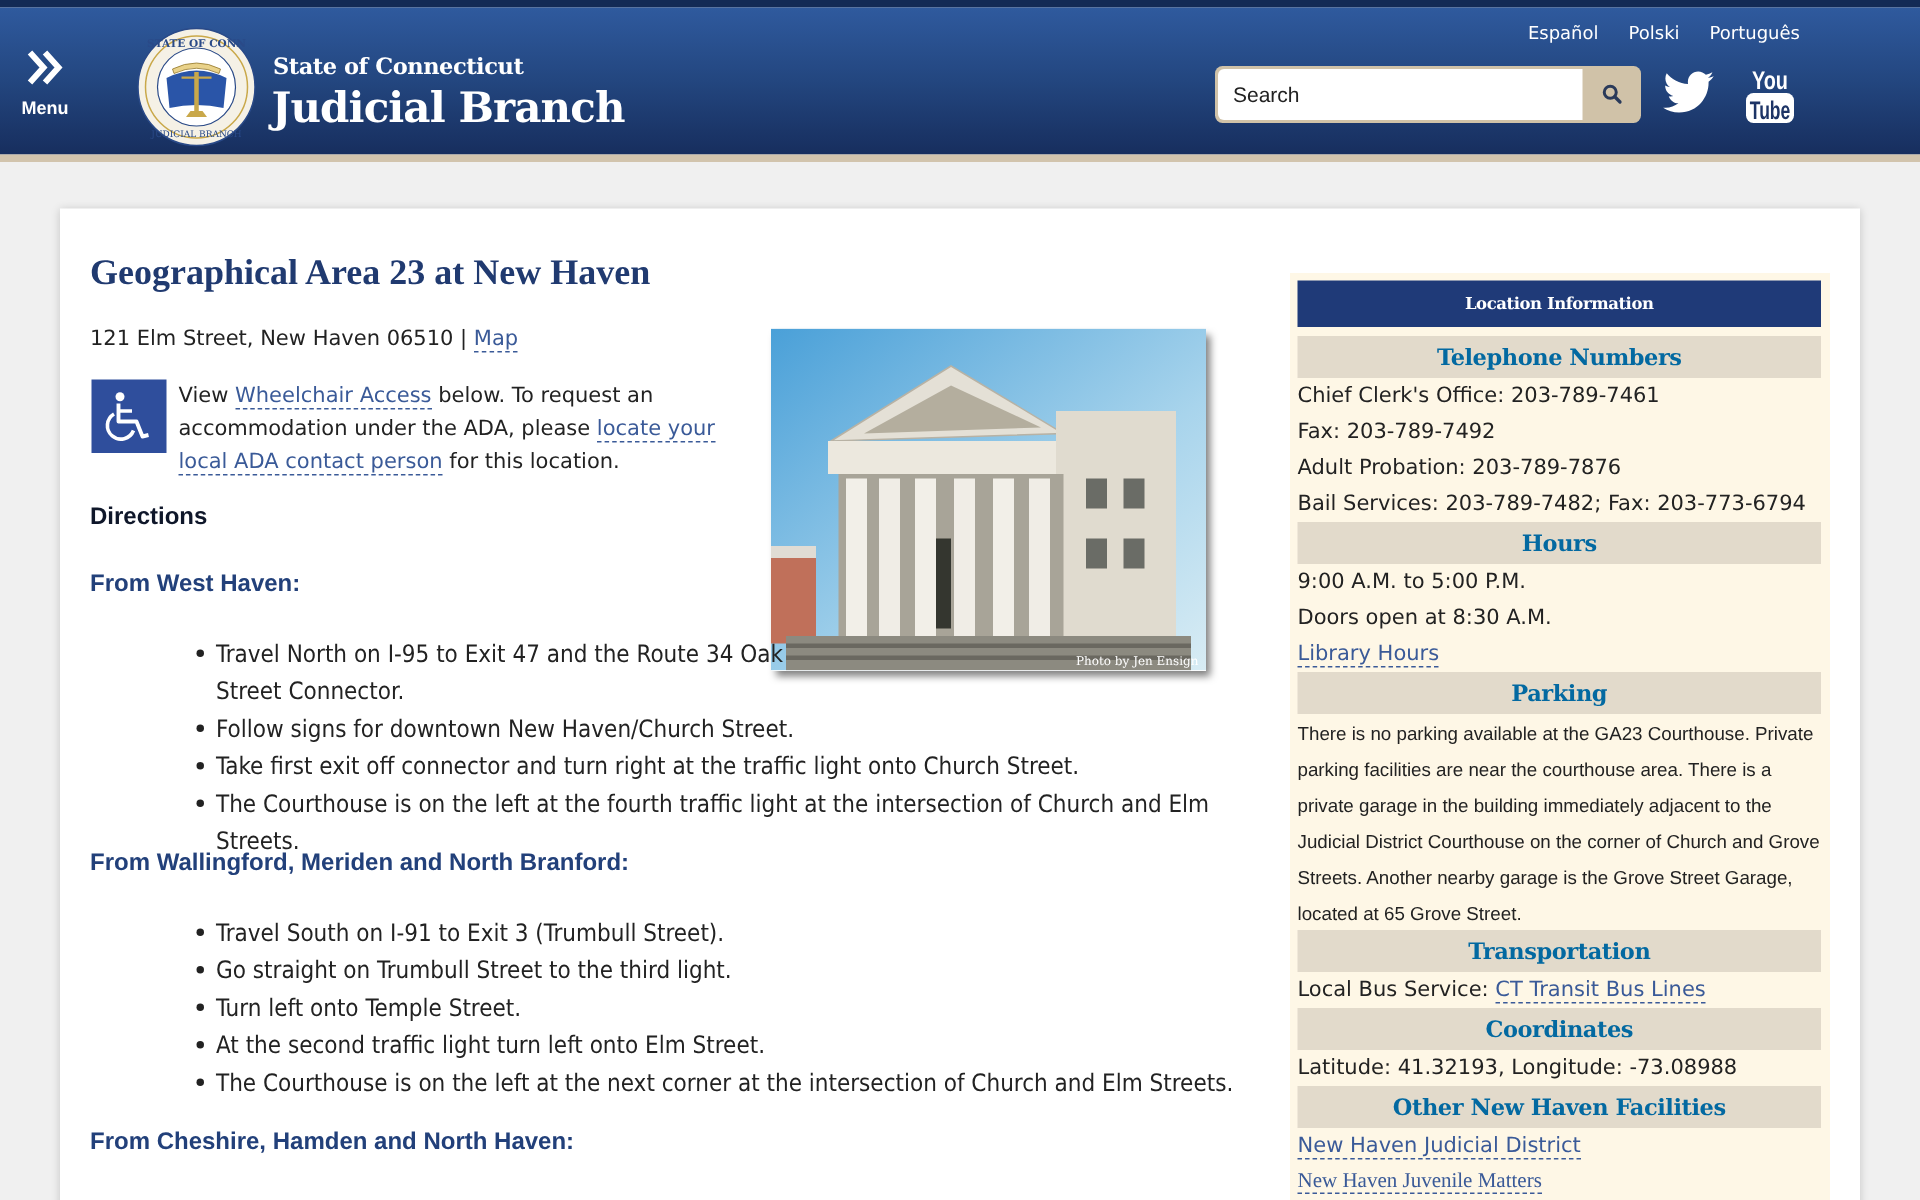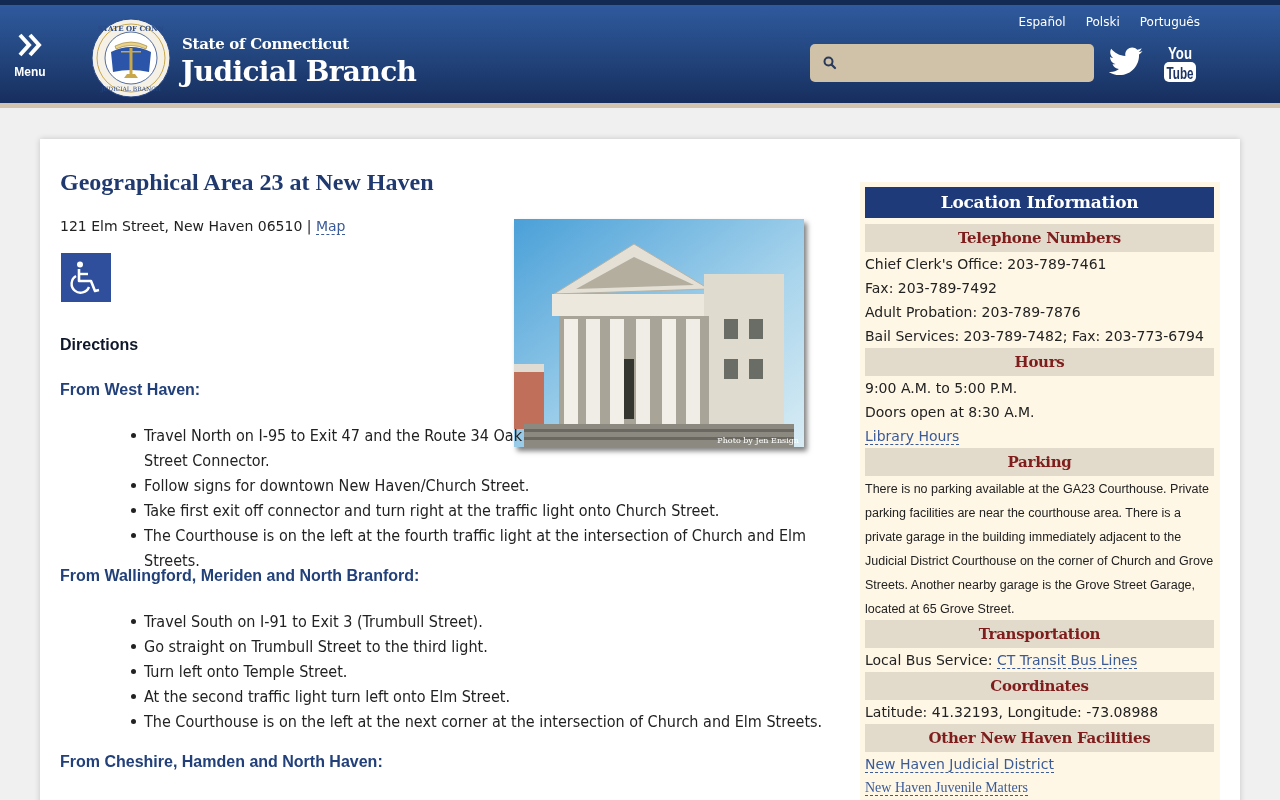--- a/index.html
+++ b/index.html
@@ -47,22 +47,22 @@
   .directions-h { position: absolute; left: 20px; top: 197px; font-family: "Liberation Sans", sans-serif; font-weight: bold; font-size: 16px; color: #0f172a; }
 
   .from-h { position: absolute; left: 20px; font-family: "Liberation Sans", sans-serif; font-weight: bold; font-size: 16px; color: #22407a; }
 
   ul.steps { position: absolute; left: 60px; list-style: none; font-family: "DejaVu Sans Condensed", "DejaVu Sans", sans-serif; font-size: 16px; color: #222; margin-left: 44px; }
   ul.steps li { position: relative; line-height: 25px; font-stretch: condensed; }
   ul.steps li::before { content: ""; position: absolute; left: -13px; top: 10px; width: 5px; height: 5px; border-radius: 50%; background: #222; }
 
   
   .sidebar { position: absolute; left: 820px; top: 43px; width: 360px; height: 700px; background: #fef7e6; }
-  .sb-title { position: absolute; left: 5px; top: 5px; width: 349px; height: 31px; background: #1f3a78; color: #fff; text-align: center; font-family: "DejaVu Serif", serif; font-weight: bold; font-size: 17px; line-height: 31px; letter-spacing: -0.3px; }
-  .sb-head { position: absolute; left: 5px; width: 349px; height: 28px; background: #e2dacb; color: #7f1d1d; text-align: center; font-family: "DejaVu Serif", serif; font-weight: bold; font-size: 15px; line-height: 28px; letter-spacing: -0.3px; }
+  .sb-title { position: absolute; left: 5px; top: 5px; width: 349px; height: 31px; background: #1f3a78; color: #fff; text-align: center; font-family: "DejaVu Serif", serif; font-weight: bold; font-size: 11px; line-height: 31px; letter-spacing: -0.3px; }
+  .sb-head { position: absolute; left: 5px; width: 349px; height: 28px; background: #e2dacb; color: #0369a1; text-align: center; font-family: "DejaVu Serif", serif; font-weight: bold; font-size: 15px; line-height: 28px; letter-spacing: -0.3px; }
   .sb-line { position: absolute; left: 5px; font-size: 14px; color: #222; white-space: nowrap; }
   .sb-para { position: absolute; left: 5px; width: 352px; font-family: "Liberation Sans", sans-serif; font-size: 12.5px; line-height: 24px; color: #222; }
 </style>
 </head>
 <body>
 
 <div class="topbar"></div>
 <header class="header">
   <div class="menu-btn">
     <svg width="26" height="24" viewBox="0 0 26 24">
@@ -87,20 +87,21 @@
   <div class="brand-sub">State of Connecticut</div>
   <div class="brand-main">Judicial Branch</div>
 
   <nav class="lang-links">
     <a href="#">Español</a>
     <a href="#">Polski</a>
     <a href="#">Português</a>
   </nav>
 
   <div class="search-wrap" style="top:39px;">
+    <input class="search-input" type="text" placeholder="Search" style="">
     <div class="search-btn">
       <svg width="14" height="14" viewBox="0 0 14 14">
         <circle cx="5.5" cy="5.5" r="4" stroke="#2a3a5a" stroke-width="2" fill="none"></circle>
         <path d="M8.5 8.5 L12 12" stroke="#2a3a5a" stroke-width="2.2" stroke-linecap="round"></path>
       </svg>
     </div>
   </div>
 
   <svg class="twitter" viewBox="0 0 24 24" style="top:39px;">
     <path fill="#fff" d="M23 4.6c-.8.4-1.7.6-2.6.7.9-.6 1.6-1.4 2-2.5-.9.5-1.9.9-2.9 1.1C18.6 3 17.4 2.4 16.1 2.4c-2.5 0-4.6 2.1-4.6 4.6 0 .4 0 .7.1 1C7.7 7.8 4.4 6 2.1 3.2c-.4.7-.6 1.5-.6 2.3 0 1.6.8 3 2 3.8-.8 0-1.5-.2-2.1-.6v.1c0 2.2 1.6 4.1 3.7 4.5-.4.1-.8.2-1.2.2-.3 0-.6 0-.9-.1.6 1.8 2.3 3.2 4.3 3.2-1.6 1.2-3.6 2-5.7 2H.5c2 1.3 4.5 2.1 7.1 2.1 8.5 0 13.1-7 13.1-13.1v-.6c.9-.6 1.7-1.4 2.3-2.4z"></path>
@@ -121,20 +122,23 @@
   </div>
 
   <div class="ada-icon">
     <svg width="34" height="36" viewBox="0 0 34 36">
       <circle cx="11" cy="4.5" r="3" fill="#fff"></circle>
       <path d="M10 9 L10 21 L22 21 L26 31 L30 30" stroke="#fff" stroke-width="2.6" fill="none" stroke-linejoin="round"></path>
       <path d="M10 14 L19 14" stroke="#fff" stroke-width="2.4"></path>
       <path d="M7 16 A9 9 0 1 0 20 27" stroke="#fff" stroke-width="2.4" fill="none"></path>
     </svg>
   </div>
+  <p class="ada-text">
+    <span>View </span><a href="#" class="link">Wheelchair Access</a><span> below. To request an accommodation under the ADA, please </span><a href="#" class="link">locate your local ADA contact person</a><span> for this location.</span>
+  </p>
 
   <div class="photo">
     <svg width="290" height="228" viewBox="0 0 290 228">
       <defs>
         <linearGradient id="sky" x1="0" y1="0" x2="1" y2="1">
           <stop offset="0" stop-color="#4aa0d8"></stop>
           <stop offset="0.6" stop-color="#a8d4ec"></stop>
           <stop offset="1" stop-color="#d8ecf4"></stop>
         </linearGradient>
       </defs>

